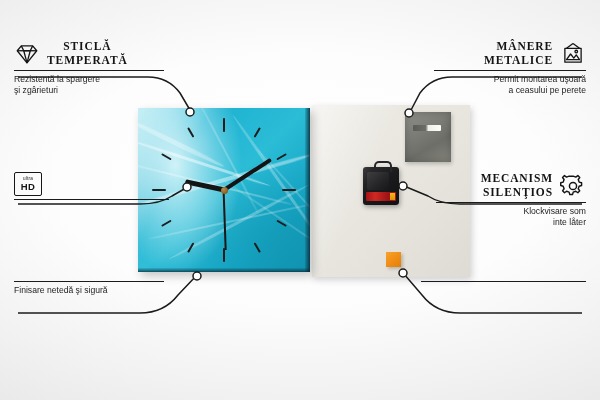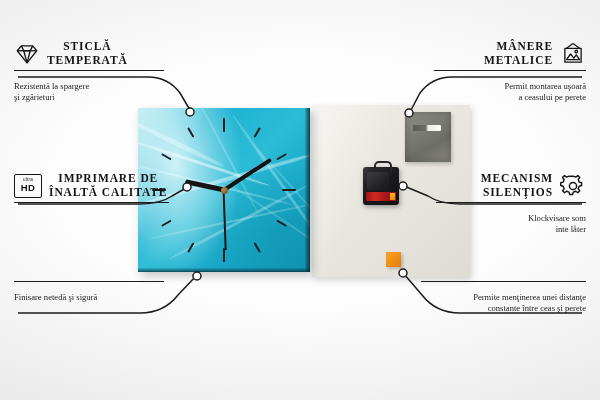--- a/index.html
+++ b/index.html
@@ -119,22 +119,22 @@
   
   .callout{ position:absolute; z-index:6; color:#141414; }
   .co-head{ display:flex; align-items:center; gap:7px; }
   .co-title{
     font-family:"Liberation Serif", serif;
     font-size:11.5px; font-weight:bold; letter-spacing:.9px;
     line-height:13.5px; text-transform:uppercase; white-space:pre-line;
   }
   .co-rule{ height:1px; background:#1b1b1b; margin-top:3px; }
   .co-sub{
-    font-family:Liberation Serif, serif;
-    font-size:8.6px; line-height:10.6px; color:#1d1d1d; margin-top:10px;
+    font-family:Liberation Sans, sans-serif;
+    font-size:8.6px; line-height:10.6px; color:#1d1d1d; margin-top:3px;
     white-space:pre-line;
   }
   .co-icon{ flex:0 0 auto; width:26px; height:26px; display:block; }
 
   .left  .co-head{ justify-content:flex-start; }
   .left  .co-title{ text-align:center; }
   .left  .co-sub{ text-align:left; }
   .right .co-head{ justify-content:flex-end; }
   .right .co-title{ text-align:right; }
   .right .co-sub{ text-align:right; }
@@ -251,22 +251,20 @@
     <div class="co-sub">Rezistentă la spargere
 şi zgârieturi</div>
   </div>
 
   <div class="callout left" id="callout-hd-print">
     <div class="co-head">
       <div class="hdbox">
         <small>ultra</small>
         <b>HD</b>
       </div>
-      <div class="co-title">IMPRIMARE DE
-ÎNALTĂ CALITATE</div>
     </div>
     <div class="co-rule"></div>
   </div>
 
   <div class="callout left" id="callout-polished-edges">
     <div class="co-rule"></div>
     <div class="co-sub">Finisare netedă şi sigură</div>
   </div>
 
   <div class="callout right" id="callout-silent-mech">
@@ -299,17 +297,15 @@
         </g>
       </svg>
     </div>
     <div class="co-rule"></div>
     <div class="co-sub">Permit montarea uşoară
 a ceasului pe perete</div>
   </div>
 
   <div class="callout right" id="callout-foam-spacer">
     <div class="co-rule"></div>
-    <div class="co-sub">Permite menţinerea unei distanţe
-constante între ceas şi perete</div>
   </div>
 
 </div>
 
 </body></html>

